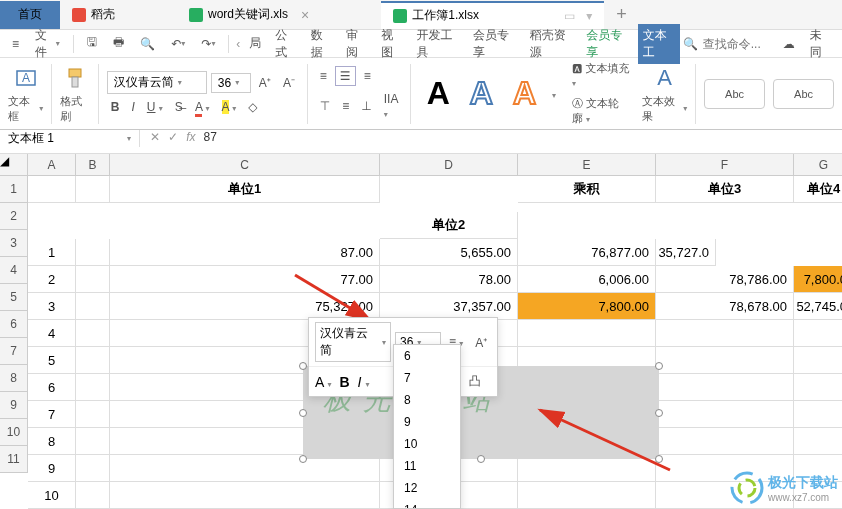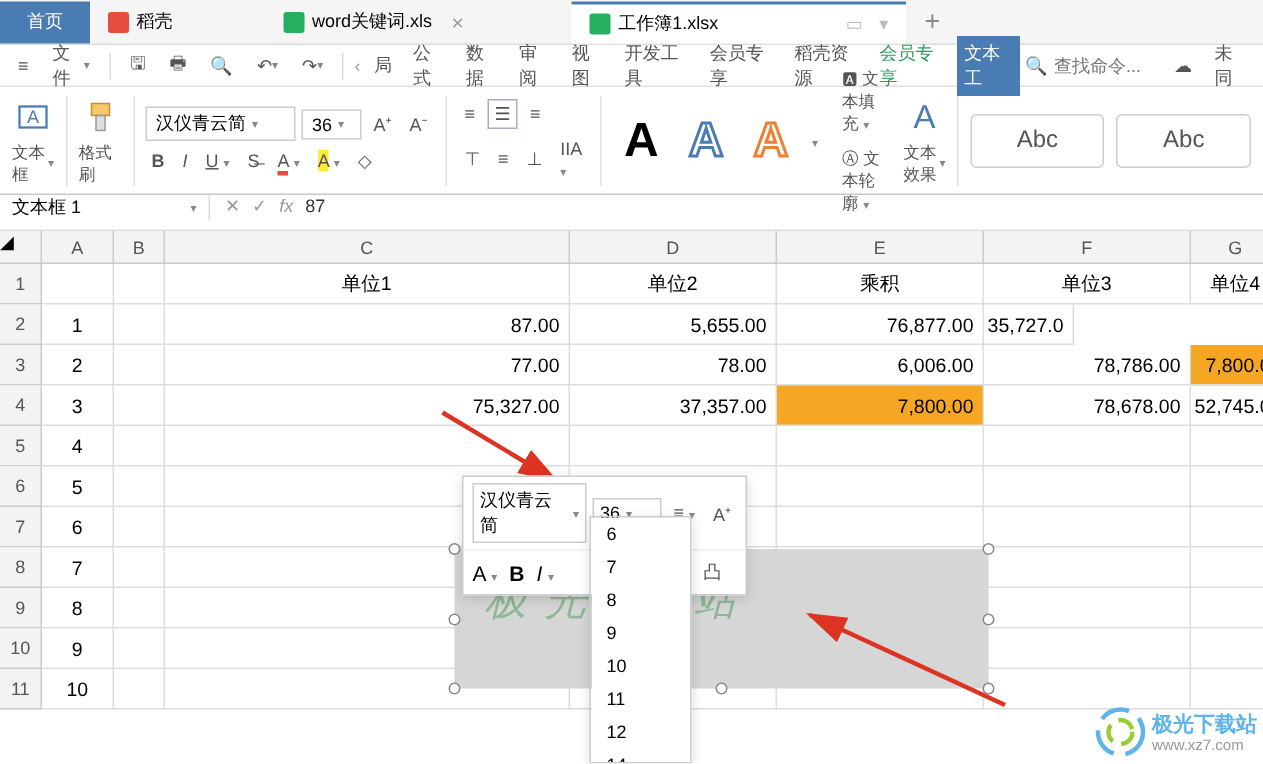--- a/index.html
+++ b/index.html
@@ -1,20 +1,20 @@
 <!DOCTYPE html>
 <html><head>
 <meta charset="utf-8">
 <style>
 * { margin: 0; padding: 0; box-sizing: border-box; font-family: "Microsoft YaHei", sans-serif; }
 body { background: #fff; width: 842px; height: 509px; overflow: hidden; position: relative; font-size: 12px; }
 
 .tabs { display: flex; height: 30px; background: #f5f5f5; border-bottom: 1px solid #ddd; align-items: center; }
 .tab { display: flex; align-items: center; height: 28px; padding: 0 12px; cursor: pointer; gap: 5px; }
-.tab.home { background: #4a7cb4; color: #ffffff; padding: 0 18px; }
+.tab.home { background: #4a7cb4; color: #000000; padding: 0 18px; }
 .tab.active { background: #fff; border-top: 2px solid #4a7cb4; }
 .tab-icon { width: 14px; height: 14px; display: inline-block; border-radius: 2px; }
 .tab-close { color: #999; margin-left: 8px; font-size: 14px; }
 .tab-add { padding: 0 12px; color: #888; font-size: 18px; }
 
 .menubar { display: flex; height: 28px; align-items: center; padding: 0 6px; gap: 4px; border-bottom: 1px solid #e0e0e0; }
 .menu-btn { display: flex; align-items: center; padding: 3px 6px; color: #555; cursor: pointer; }
 .menu-divider { width: 1px; height: 18px; background: #ddd; margin: 0 3px; }
 .menu-text { padding: 3px 5px; font-size: 12px; color: #555; cursor: pointer; }
 .menu-text.green { color: #2e9c5c; }
@@ -27,38 +27,38 @@
 .ribbon-icon-lg { width: 28px; height: 28px; display: flex; align-items: center; justify-content: center; }
 .ribbon-label { font-size: 11px; color: #555; display: flex; align-items: center; gap: 2px; }
 .ribbon-col { display: flex; flex-direction: column; gap: 4px; }
 .ribbon-row { display: flex; gap: 4px; align-items: center; }
 .ribbon-sel { border: 1px solid #ccc; padding: 2px 6px; font-size: 12px; background: #fff; display: flex; align-items: center; gap: 4px; }
 .ribbon-btn { padding: 2px 4px; cursor: pointer; color: #555; }
 .ribbon-divider { width: 1px; height: 60px; background: #e0e0e0; }
 .font-a { font-size: 32px; font-weight: bold; padding: 0 8px; }
 .font-a.outline { color: #fff; -webkit-text-stroke: 2px #4a7cb4; }
 .font-a.orange { color: #fff; -webkit-text-stroke: 2px #f08030; }
-.square-btn { border: 1px solid #ccc; padding: 8px 30px; font-size: 16px; color: #555; border-radius: 4px; }
+.square-btn { border: 1px solid #ccc; padding: 8px 20px; font-size: 11px; color: #555; border-radius: 4px; }
 
 .namebox-row { display: flex; height: 24px; align-items: flex-start; border-bottom: 1px solid #ddd; }
 .namebox { width: 140px; border-right: 1px solid #ddd; padding: 0 8px; display: flex; align-items: center; justify-content: space-between; }
 .fx-area { display: flex; align-items: center; gap: 8px; padding: 0 10px; }
 .fx-btn { color: #999; cursor: pointer; }
 .fx-val { color: #333; }
 
 .grid { position: relative; }
 .corner { position: absolute; left: 0; top: 0; width: 28px; height: 22px; background: #f3f3f3; border-right: 1px solid #ccc; border-bottom: 1px solid #ccc; }
 .col-headers { position: absolute; left: 28px; top: 0; display: flex; height: 22px; }
 .col-h { background: #f3f3f3; border-right: 1px solid #ccc; border-bottom: 1px solid #ccc; display: flex; align-items: center; justify-content: center; color: #555; font-size: 12px; }
 .row-headers { position: absolute; left: 0; top: 22px; width: 28px; }
 .row-h { background: #f3f3f3; border-right: 1px solid #ccc; border-bottom: 1px solid #ccc; display: flex; align-items: center; justify-content: center; color: #555; height: 27px; font-size: 12px; }
 .cells { position: absolute; left: 28px; top: 22px; }
 .cell-row { display: flex; }
 .cell { border-right: 1px solid #ddd; border-bottom: 1px solid #ddd; height: 27px; display: flex; align-items: center; justify-content: center; font-size: 13px; padding: 0 6px; }
-.cell.header { font-weight: normal; }
+.cell.header { font-weight: bold; }
 .cell.hl { background: #f5a623; }
 .cell.right { justify-content: flex-end; }
 
 .float-toolbar { position: absolute; left: 308px; top: 317px; background: #fff; border: 1px solid #ccc; box-shadow: 0 2px 8px rgba(0,0,0,0.15); z-index: 20; }
 .ft-row1 { display: flex; align-items: center; padding: 4px 6px; gap: 4px; }
 .ft-sel { border: 1px solid #ccc; padding: 2px 4px; font-size: 12px; display: flex; align-items: center; gap: 4px; }
 .ft-row2 { display: flex; align-items: center; padding: 4px 6px; gap: 8px; border-top: 1px solid #eee; }
 .ft-a { font-size: 14px; }
 .dropdown { position: absolute; left: 393px; top: 344px; background: #fff; border: 1px solid #ccc; box-shadow: 0 2px 8px rgba(0,0,0,0.15); z-index: 30; max-height: 165px; overflow-y: auto; width: 68px; }
 .dd-item { padding: 4px 10px; font-size: 12px; cursor: pointer; }
@@ -253,21 +253,21 @@
       <div class="row-h">8</div>
       <div class="row-h">9</div>
       <div class="row-h">10</div>
       <div class="row-h">11</div>
     </div>
   <div class="cells" id="cells">
       <div class="cell-row">
         <div class="cell header" style="width: 48px;"></div>
         <div class="cell header" style="width: 34px;"></div>
         <div class="cell header" style="width: 270px;">单位1</div>
-        <div class="cell header" style="width: 138px;">单位2</div>
+        <div class="cell header" style="width: 138px; margin-top: 36px;">单位2</div>
         <div class="cell header" style="width: 138px;">乘积</div>
         <div class="cell header" style="width: 138px;">单位3</div>
         <div class="cell header" style="width: 60px;">单位4</div>
       </div>
       <div class="cell-row">
         <div class="cell" style="width: 48px;">1</div>
         <div class="cell" style="width: 34px;"></div>
         <div class="cell right" style="width: 270px; text-align: right;">87.00</div>
         <div class="cell right" style="width: 138px;">5,655.00</div>
         <div class="cell right" style="width: 138px;">76,877.00</div>

